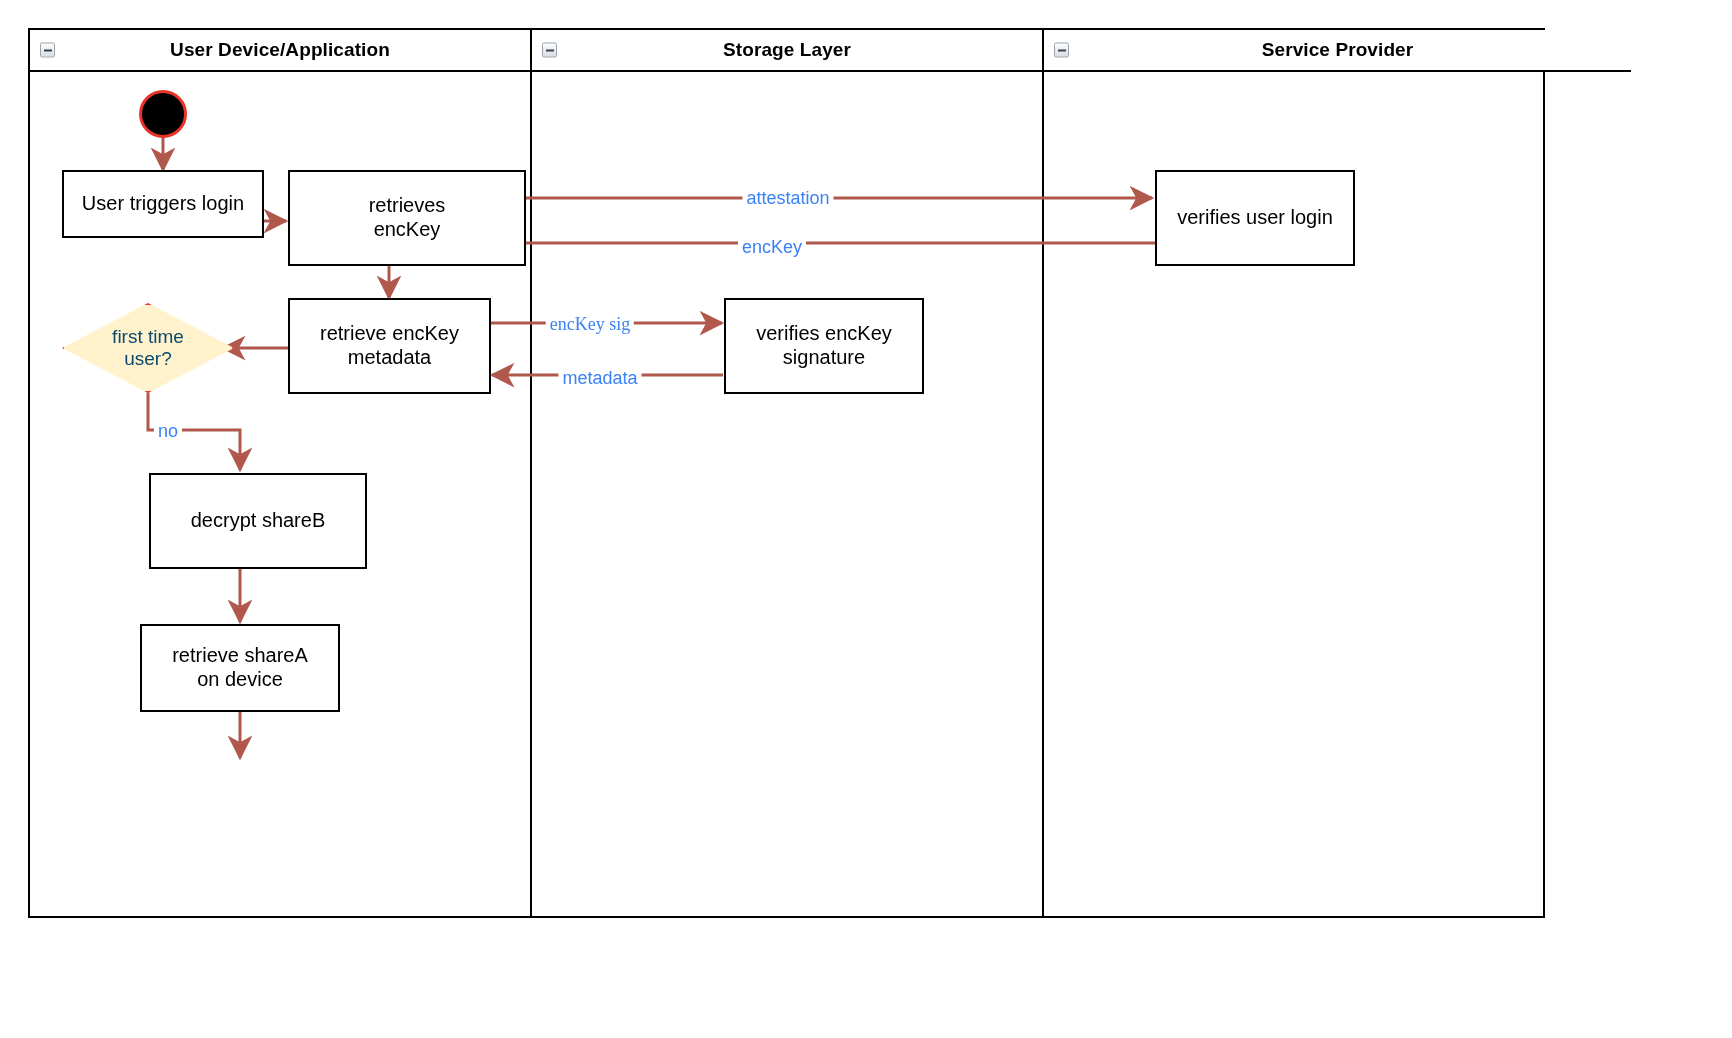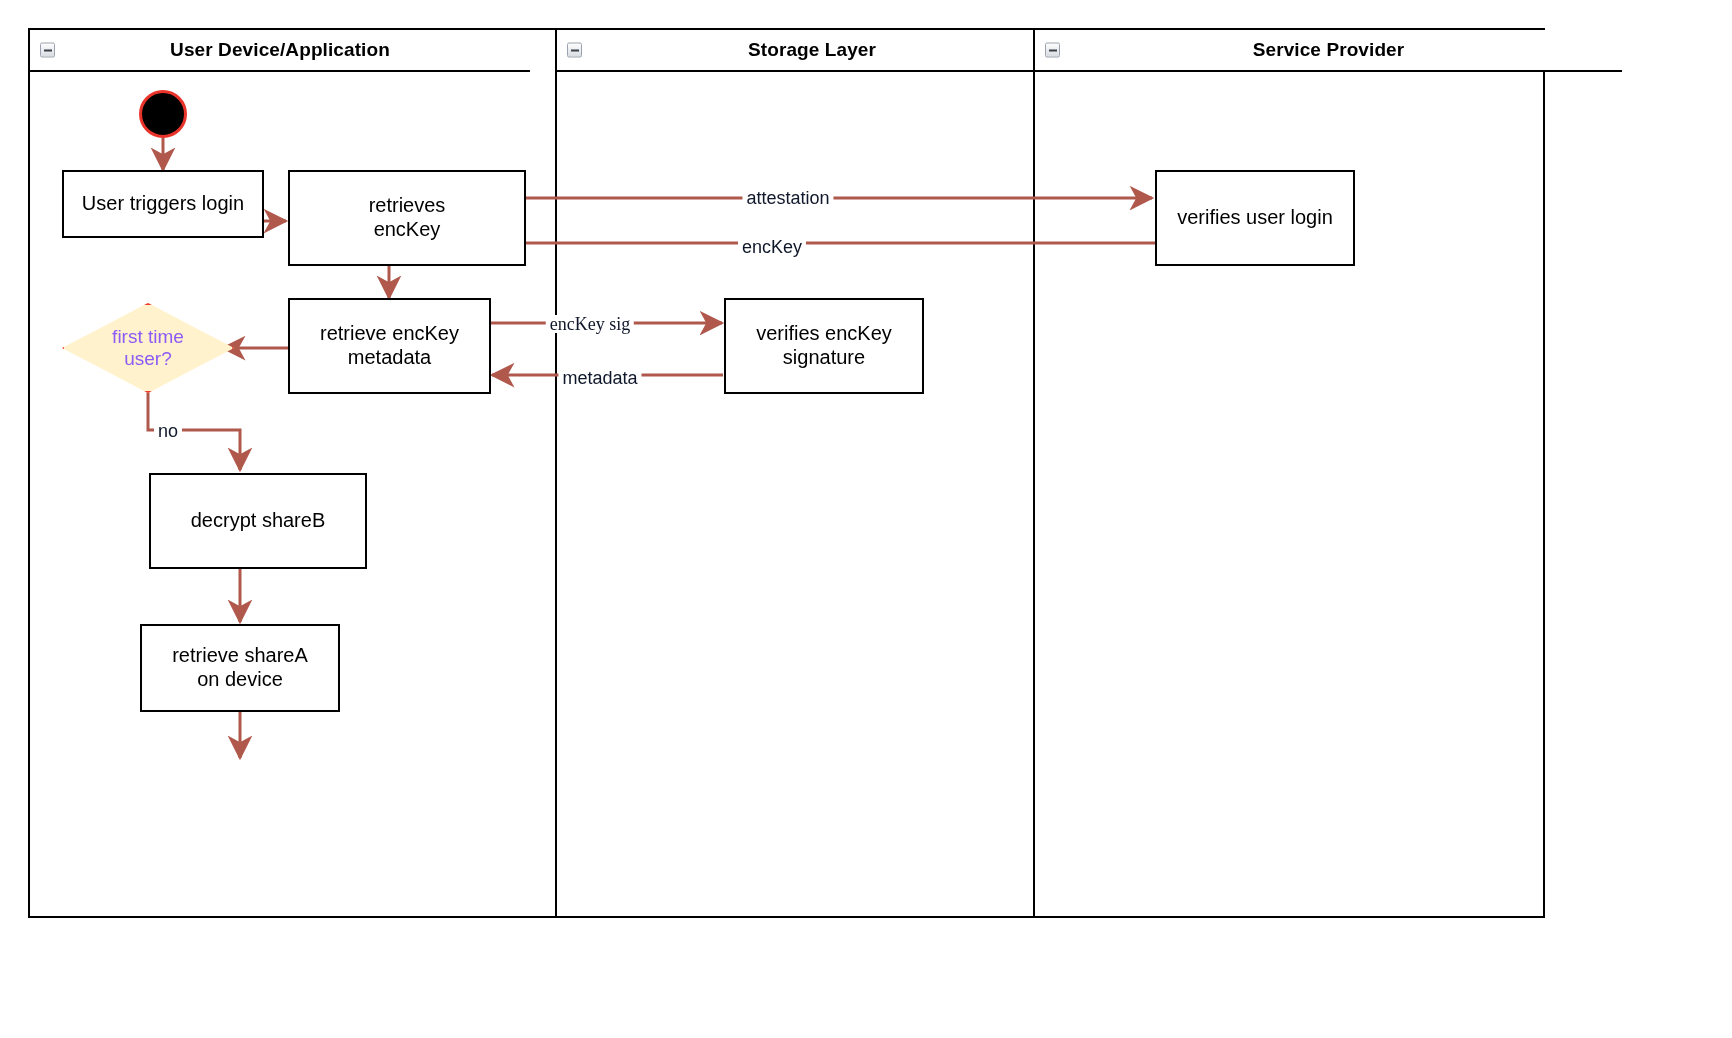--- a/index.html
+++ b/index.html
@@ -2,21 +2,21 @@
 <html><head>
 <meta charset="utf-8">
 <style>
   html,body{margin:0;padding:0;background:#ffffff;}
   body{font-family:"Liberation Sans","DejaVu Sans",sans-serif;}
   #canvas{position:relative;width:1732px;height:1038px;background:#ffffff;overflow:hidden;}
 
   
   .pool{position:absolute;box-sizing:border-box;border:2px solid #000;background:#fff;}
   .lane{position:absolute;top:0;bottom:0;box-sizing:border-box;}
-  .lane + .lane{border-left:2px solid #000;margin-left:25px;}
+  .lane + .lane{border-left:2px solid #000;}
   .lane-head{position:absolute;left:0;right:0;top:0;height:42px;box-sizing:border-box;
              border-bottom:2px solid #000;background:#fff;
              display:flex;align-items:center;justify-content:center;}
   .lane-title{font-size:19px;font-weight:bold;color:#000;letter-spacing:.1px;text-align:center;}
   .collapse-icon{position:absolute;left:10px;top:50%;transform:translateY(-50%);
                  width:15px;height:15px;box-sizing:border-box;
                  border:1px solid #9aa3ad;border-radius:2px;
                  background:linear-gradient(#fdfdfd,#d8dde3);
                  display:flex;align-items:center;justify-content:center;}
   .collapse-icon i{display:block;width:8px;height:2px;background:#3a4048;}
@@ -25,26 +25,26 @@
   
   .node{position:absolute;box-sizing:border-box;border:2px solid #000;background:#fff;
         display:flex;align-items:center;justify-content:center;text-align:center;
         font-size:20px;color:#000;line-height:1.18;padding:2px 6px;white-space:pre-line;}
   .start-node{position:absolute;border-radius:50%;background:#000;
               border:3px solid #e8342a;box-sizing:border-box;}
   .decision{position:absolute;background:#fff2cc;border:2px solid #ef3b2c;
             box-sizing:border-box;
             clip-path:polygon(50% 0%,100% 50%,50% 100%,0% 50%);
             display:flex;align-items:center;justify-content:center;text-align:center;
-            font-size:19px;color:#8b5cf6;line-height:1.15;white-space:pre-line;}
+            font-size:19px;color:#0c4a6e;line-height:1.15;white-space:pre-line;}
 
   
   #edges{position:absolute;left:0;top:0;width:1732px;height:1038px;pointer-events:none;}
 
-  .edge-label{position:absolute;font-size:18px;color:#0f172a;background:#fff;
+  .edge-label{position:absolute;font-size:18px;color:#3b82f6;background:#fff;
               padding:0 4px;white-space:nowrap;transform:translate(-50%,-50%);
               line-height:1;}
 </style>
 </head>
 <body>
 
 <div id="canvas">
 
   <div class="pool" style="left:28px;top:28px;width:1517px;height:890px;">
 
@@ -61,21 +61,21 @@
     <div class="lane" style="left:500px;width:512px;">
       <div class="lane-head">
         <span class="collapse-icon">
             <i></i>
           </span>
         <span class="lane-title">Storage Layer</span>
       </div>
       <div class="lane-body"></div>
     </div>
 
-    <div class="lane" style="left:978px;width:589px;">
+    <div class="lane" style="left:1012px;width:589px;">
       <div class="lane-head">
         <span class="collapse-icon">
             <i></i>
           </span>
         <span class="lane-title">Service Provider</span>
       </div>
       <div class="lane-body"></div>
     </div>
   </div>
 

